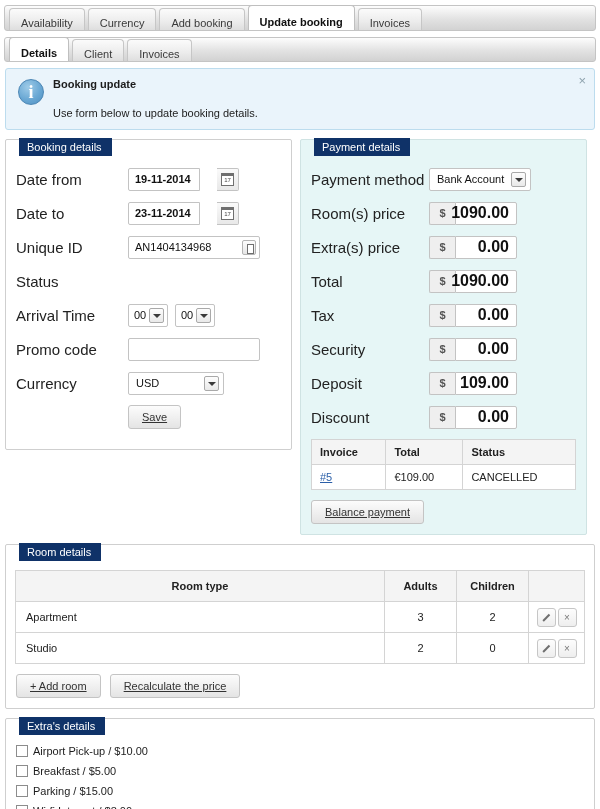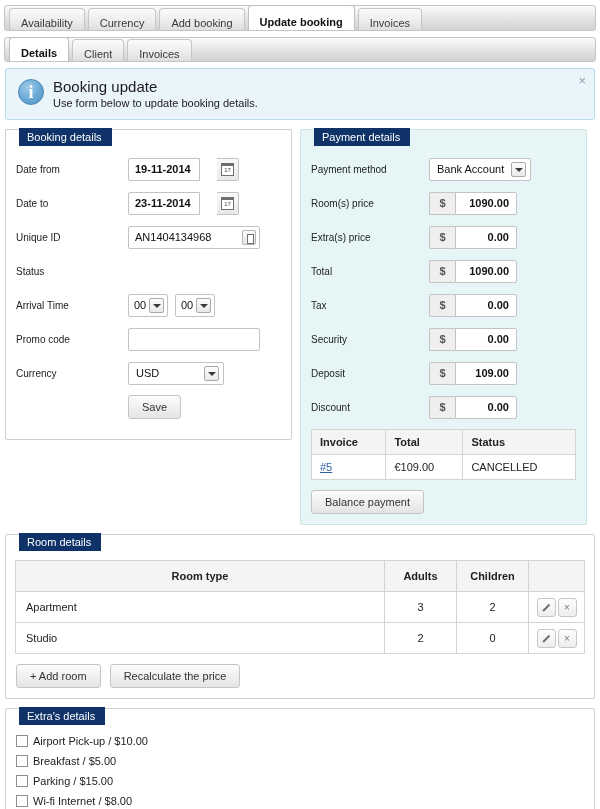--- a/index.html
+++ b/index.html
@@ -71,22 +71,22 @@
     border: 1px solid #4b86b5;
     color: #ffffff;
     font-family: "Liberation Serif", serif;
     font-weight: bold;
     font-size: 18px;
     text-align: center;
     line-height: 25px;
     flex: 0 0 auto;
     margin: 1px 9px 0 2px;
   }
-  .banner-title { font-weight: normal; font-size: 15px; color: #1c1c1c; }
-  .banner-sub { font-size: 11px; color: #1c1c1c; margin-top: 2px; }
+  .banner-title { font-weight: bold; font-size: 11px; color: #1c1c1c; }
+  .banner-sub { font-size: 11px; color: #1c1c1c; margin-top: 17px; }
   .banner-close {
     position: absolute; top: 5px; right: 8px;
     font-size: 13px; color: #8fa3ae; cursor: pointer; line-height: 1;
   }
 
   
   .cols { display: flex; gap: 8px; margin: 9px 5px 0 5px; align-items: flex-start; }
   .panel {
     border: 1px solid #cfcfcf;
     border-radius: 2px;
@@ -102,21 +102,21 @@
     font-size: 11px;
     padding: 3px 10px 3px 8px;
     margin: -1px 0 0 13px;
     position: relative;
     top: -1px;
   }
   .panel-body { padding: 10px 10px 0 10px; }
 
   
   .row { display: flex; align-items: center; margin-bottom: 10px; min-height: 24px; }
-  .row-label { width: 112px; flex: 0 0 112px; font-size: 10px; color: #222222; }
+  .row-label { width: 112px; flex: 0 0 112px; font-size: 15px; color: #222222; }
   .panel.tinted .row-label { width: 118px; flex: 0 0 118px; }
 
   .txt {
     height: 23px;
     border: 1px solid #c3c3c3;
     border-radius: 2px;
     background: #ffffff;
     font-family: "Liberation Sans", sans-serif;
     font-size: 11px;
     color: #111111;
@@ -197,35 +197,36 @@
     background: #efefef;
     font-weight: bold; font-size: 11px;
     color: #555555;
     display: flex; align-items: center; justify-content: center;
   }
   .money-val {
     width: 62px; height: 23px;
     border: 1px solid #c3c3c3;
     border-radius: 0 2px 2px 0;
     background: #ffffff;
-    font-size: 11px; font-weight: bold; color: #111111;
+    font-size: 16px; font-weight: bold; color: #111111;
     display: flex; align-items: center; justify-content: flex-end;
     padding-right: 7px;
   }
 
   .btn {
     display: inline-block;
     font-family: "Liberation Sans", sans-serif;
     font-size: 11px;
     color: #333333;
     background: linear-gradient(to bottom, #fcfcfc 0%, #efefef 55%, #e4e4e4 100%);
     border: 1px solid #c4c4c4;
     border-radius: 3px;
     padding: 5px 13px;
     cursor: pointer;
+    text-decoration: underline;
   }
   .save-row { margin-left: 112px; }
 
   
   .inv-table { width: 100%; border-collapse: collapse; margin-top: 2px; background:#fff; }
   .inv-table th, .inv-table td {
     border: 1px solid #d4d4d4;
     padding: 6px 8px;
     text-align: left;
     font-size: 11px;

